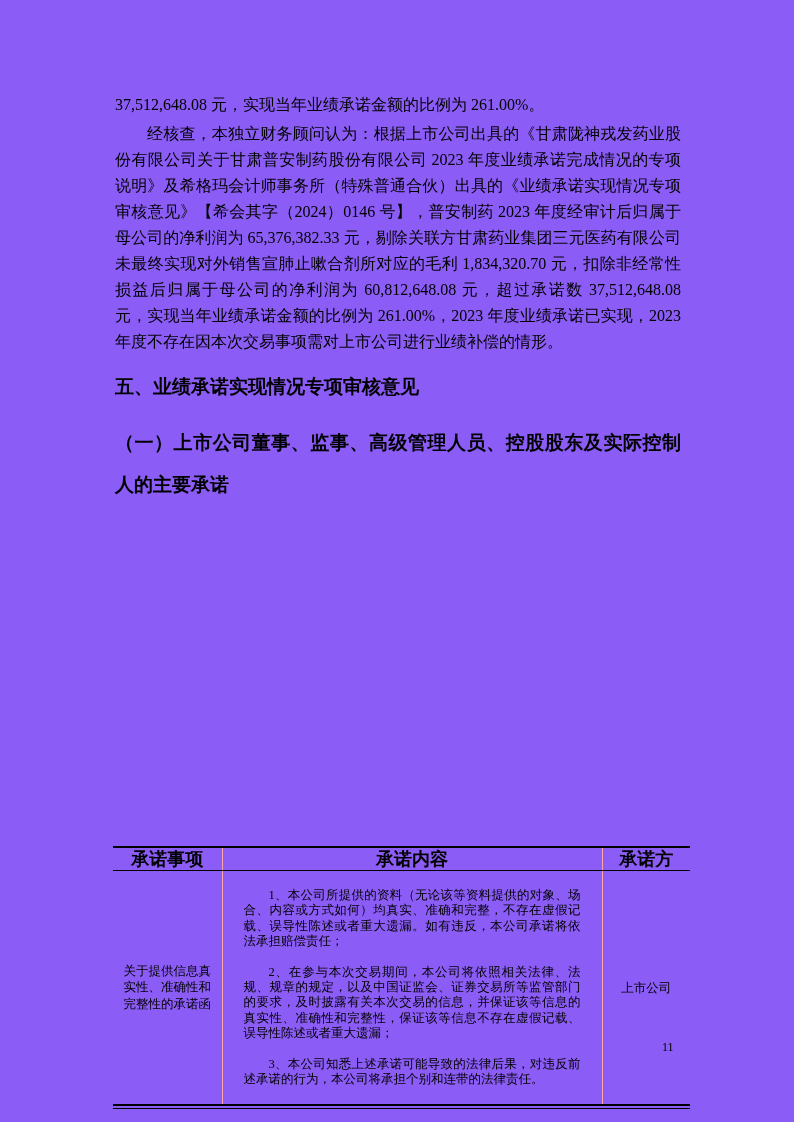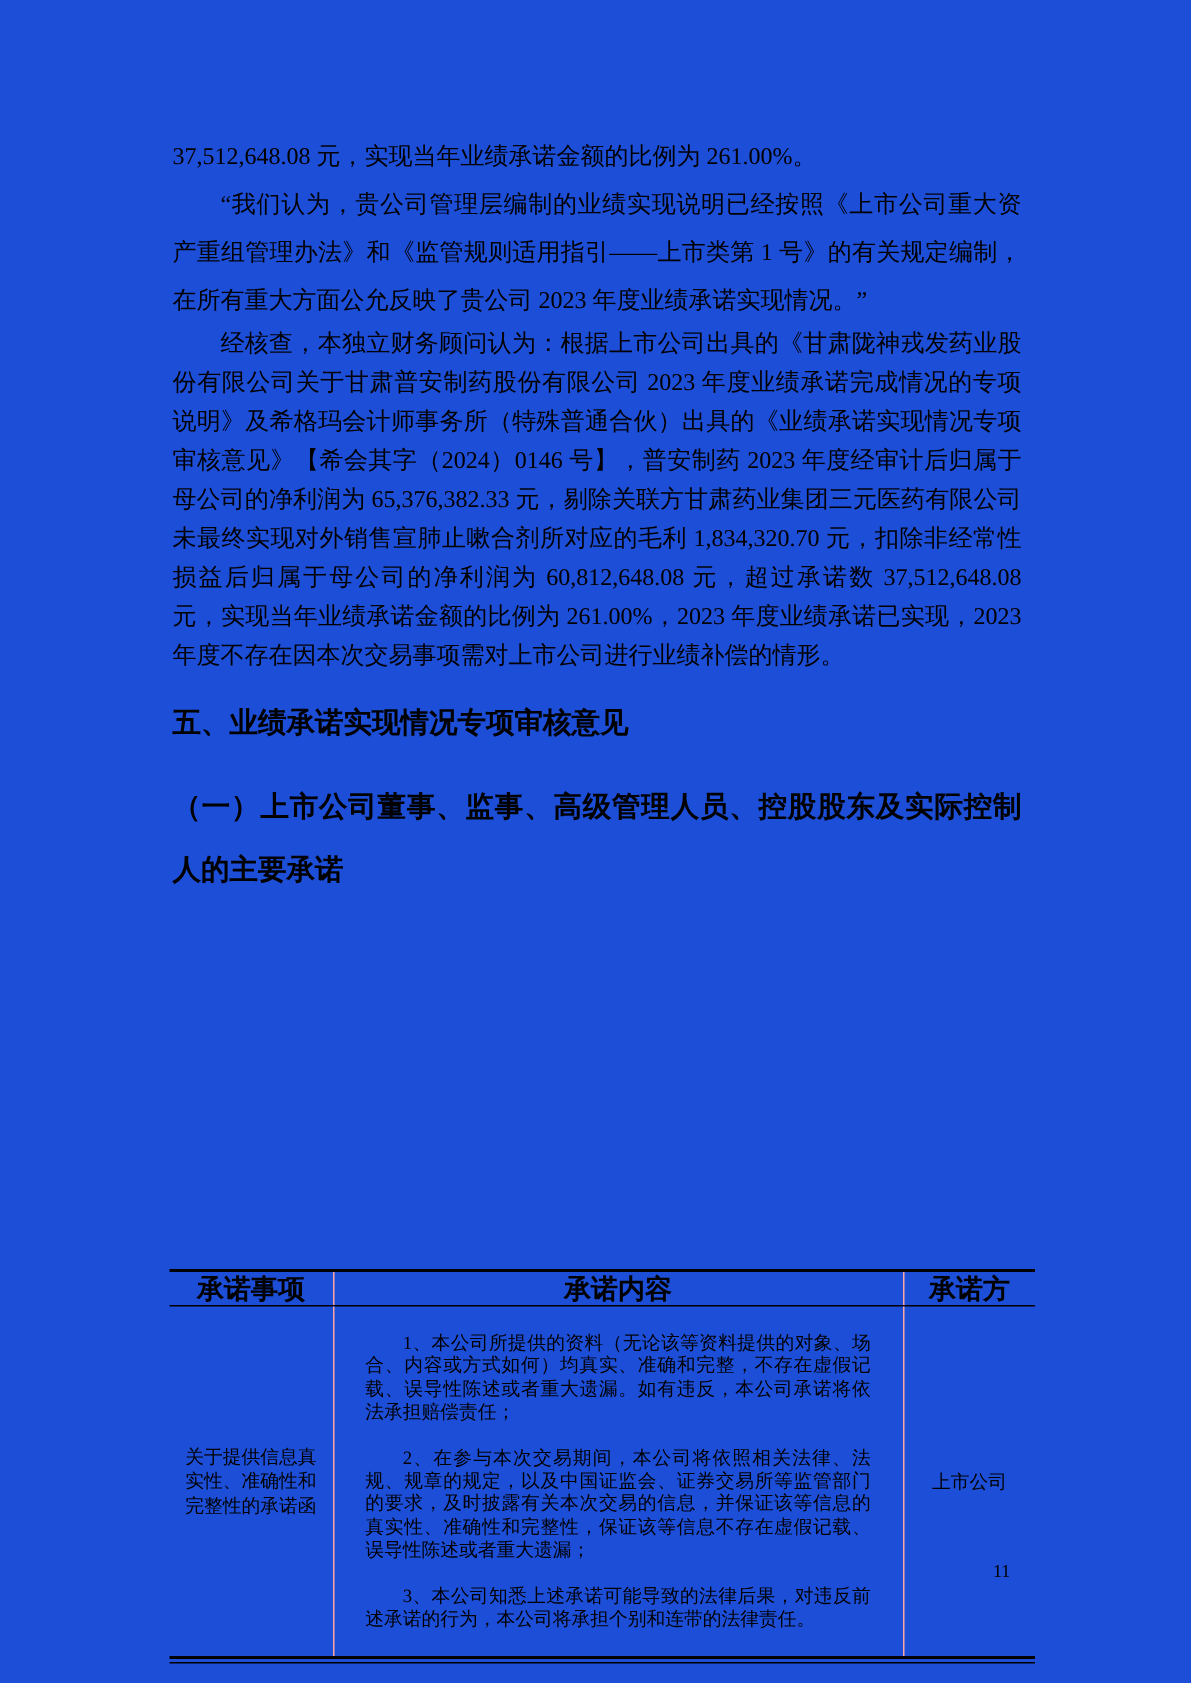--- a/index.html
+++ b/index.html
@@ -1,20 +1,20 @@
 <!DOCTYPE html>
 <html><head>
 <meta charset="utf-8">
 <style>
   html, body { margin: 0; padding: 0; background: #ffffff; }
   .page {
     position: relative;
     width: 794px;
     height: 1122px;
-    background: #1d4ed8;
+    background: #8b5cf6;
     color: #000000;
     font-family: "Liberation Serif", "DejaVu Serif", serif;
     overflow: hidden;
   }
   .content {
     position: absolute;
     left: 115px;
     top: 89px;
     width: 566px;
     font-size: 16px;
@@ -103,21 +103,20 @@
 </head>
 <body>
 
 <div class="page">
 
   <div class="content">
     <p>37,512,648.08 元，实现当年业绩承诺金额的比例为 261.00%。</p>
 
 
 
-    <p class="indent p-b">“我们认为，贵公司管理层编制的业绩实现说明已经按照《上市公司重大资产重组管理办法》和《监管规则适用指引——上市类第 1 号》的有关规定编制，在所有重大方面公允反映了贵公司 2023 年度业绩承诺实现情况。”</p>
 
 
     <p class="indent p-c">经核查，本独立财务顾问认为：根据上市公司出具的《甘肃陇神戎发药业股份有限公司关于甘肃普安制药股份有限公司 2023 年度业绩承诺完成情况的专项说明》及希格玛会计师事务所（特殊普通合伙）出具的《业绩承诺实现情况专项审核意见》【希会其字（2024）0146 号】，普安制药 2023 年度经审计后归属于母公司的净利润为 65,376,382.33 元，剔除关联方甘肃药业集团三元医药有限公司未最终实现对外销售宣肺止嗽合剂所对应的毛利 1,834,320.70 元，扣除非经常性损益后归属于母公司的净利润为 60,812,648.08 元，超过承诺数 37,512,648.08 元，实现当年业绩承诺金额的比例为 261.00%，2023 年度业绩承诺已实现，2023 年度不存在因本次交易事项需对上市公司进行业绩补偿的情形。</p>
 
     <h2 class="h-main">五、业绩承诺实现情况专项审核意见</h2>
 
     <h3 class="h-sub h-sub-3">（一）上市公司董事、监事、高级管理人员、控股股东及实际控制人的主要承诺</h3>
   </div>
 
   <div class="table-wrap">

